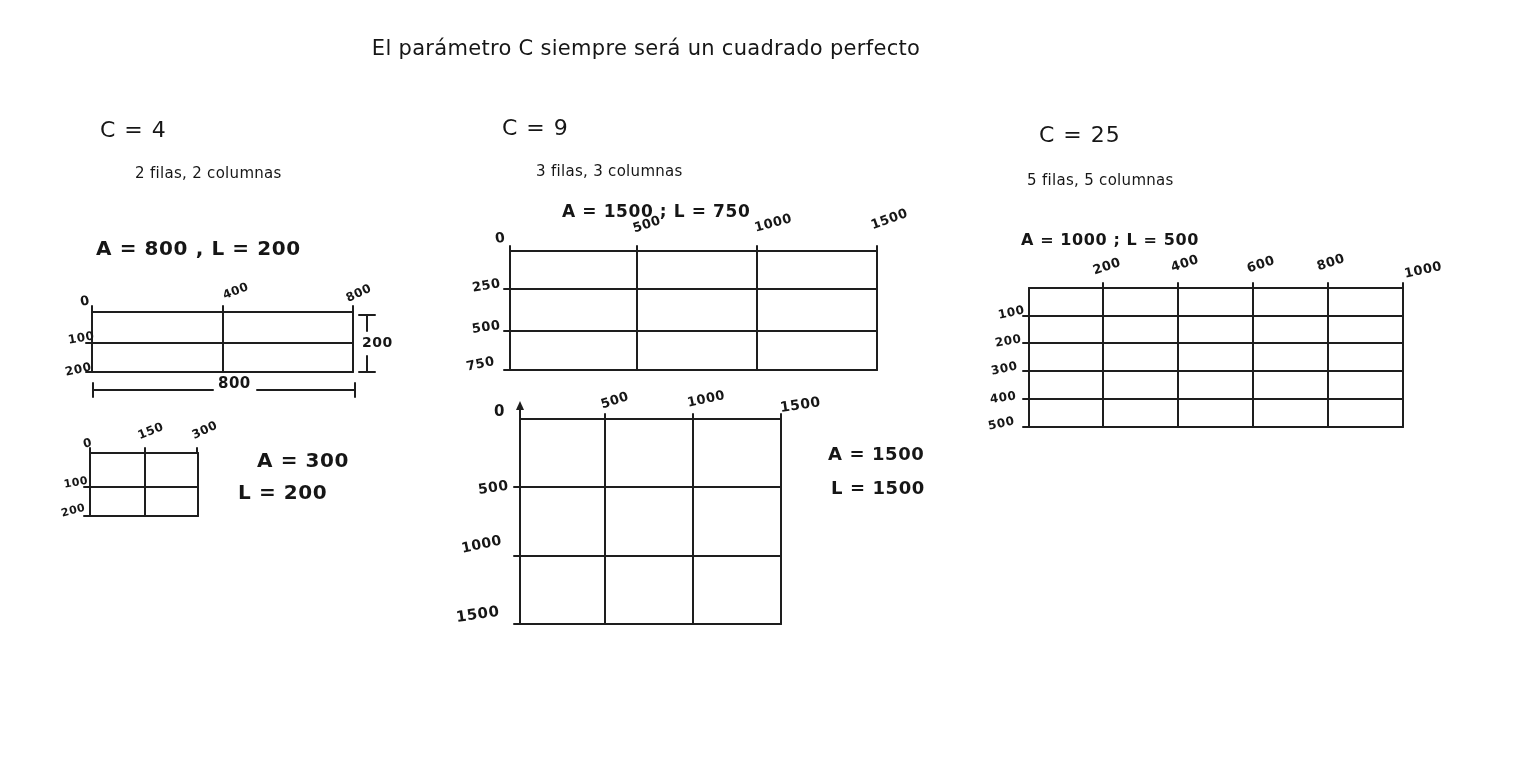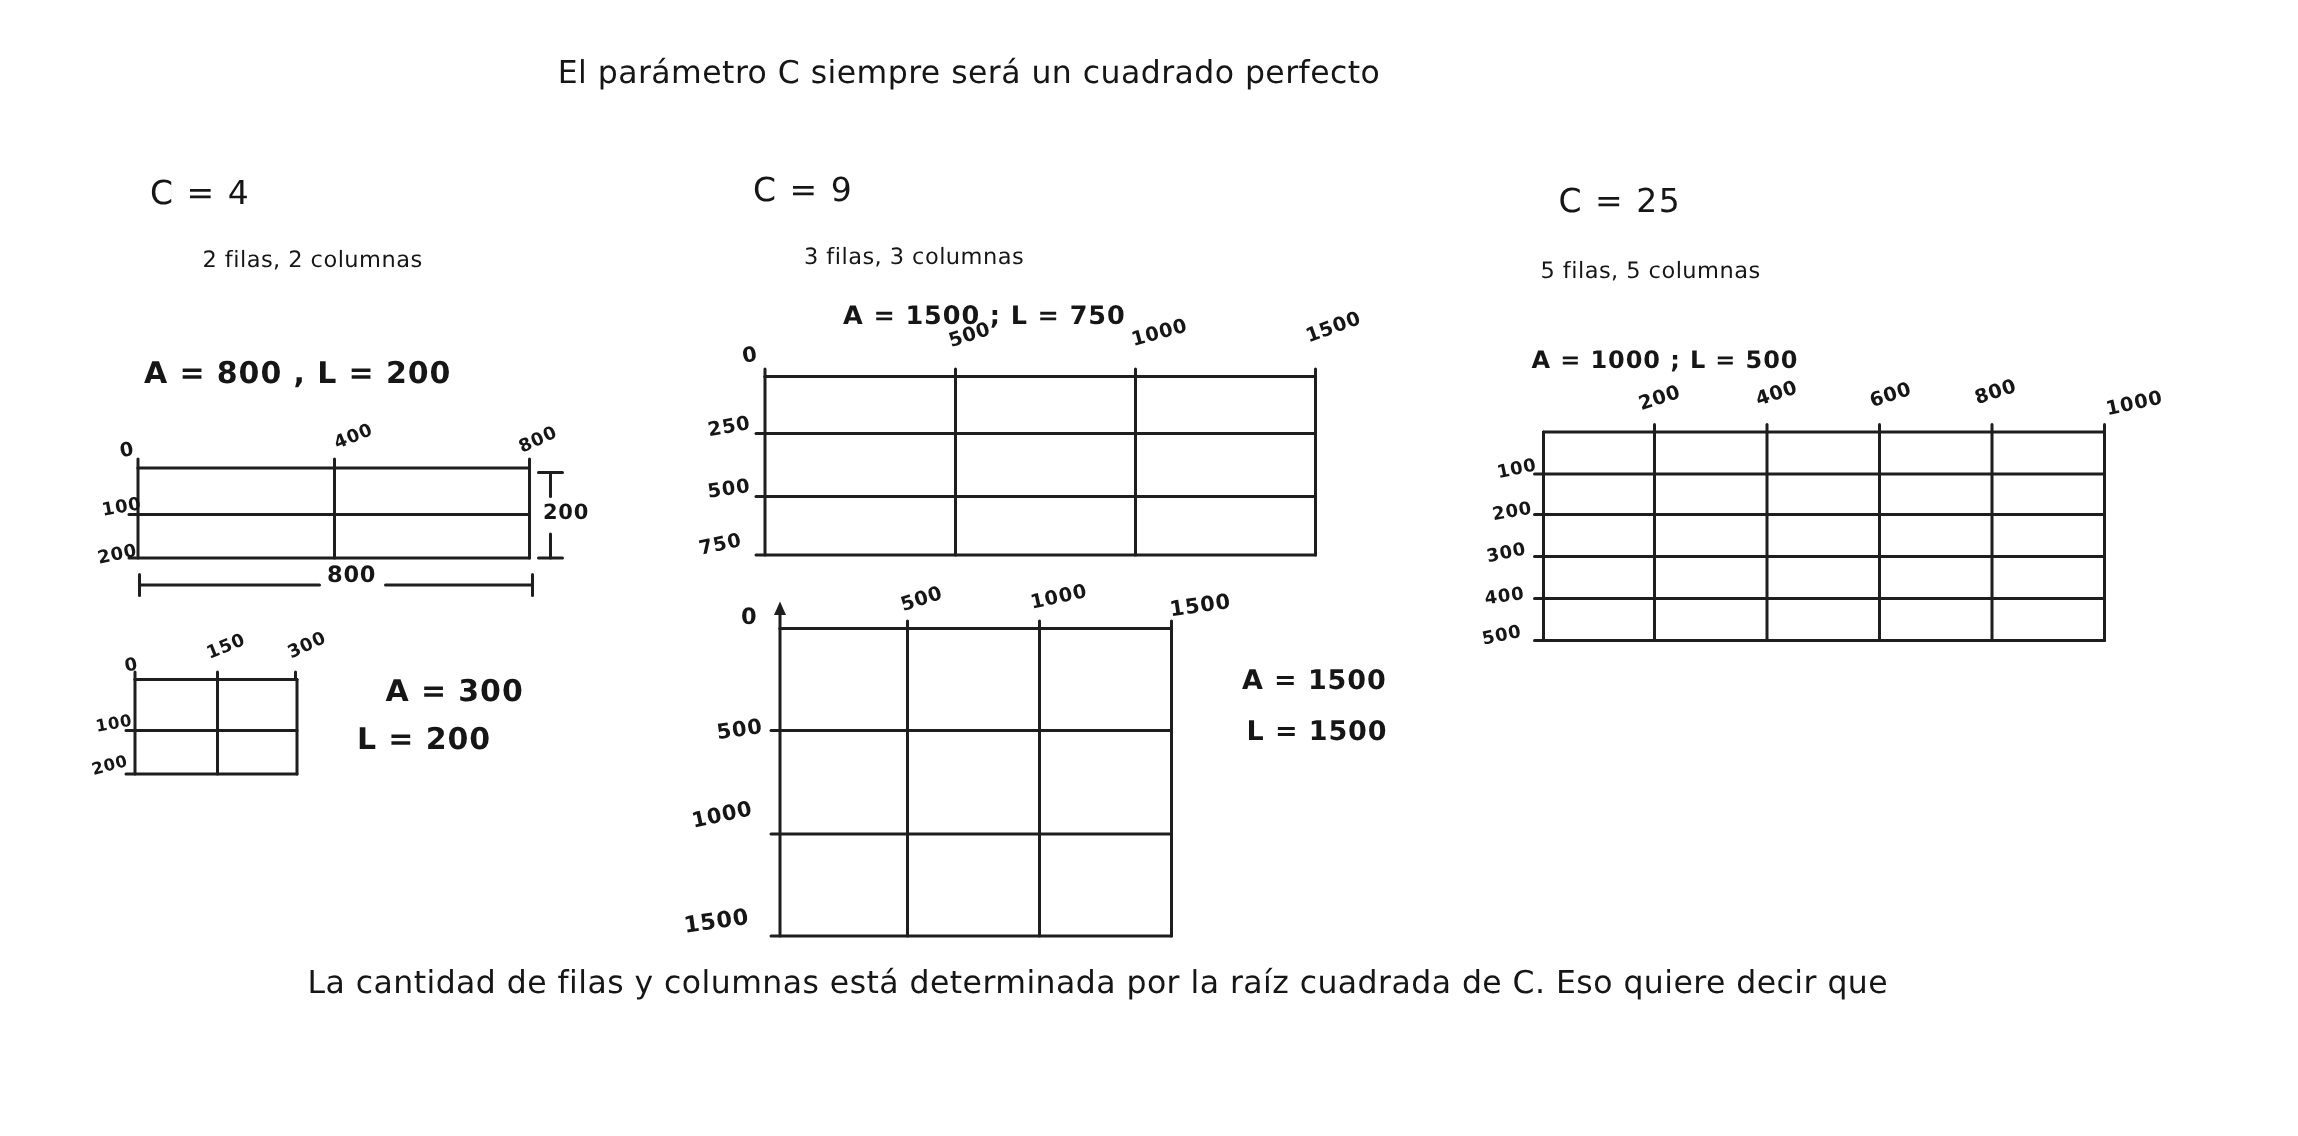--- a/index.html
+++ b/index.html
@@ -196,15 +196,14 @@
   <span class="lbl num" style="left:1169px; top:261px; font-size:13px; transform:rotate(-18deg);">400</span>
   <span class="lbl num" style="left:1245px; top:262px; font-size:13px; transform:rotate(-18deg);">600</span>
   <span class="lbl num" style="left:1315px; top:260px; font-size:13px; transform:rotate(-18deg);">800</span>
   <span class="lbl num" style="left:1403px; top:267px; font-size:13px; transform:rotate(-12deg);">1000</span>
   <span class="lbl num" style="left:997px; top:309px; font-size:12px; transform:rotate(-12deg);">100</span>
   <span class="lbl num" style="left:994px; top:337px; font-size:12px; transform:rotate(-10deg);">200</span>
   <span class="lbl num" style="left:990px; top:365px; font-size:12px; transform:rotate(-12deg);">300</span>
   <span class="lbl num" style="left:989px; top:393px; font-size:12px; transform:rotate(-8deg);">400</span>
   <span class="lbl num" style="left:987px; top:420px; font-size:12px; transform:rotate(-12deg);">500</span>
 
-  <div class="lbl hw" style="left:205px; top:645px; font-size:21px;">La cantidad de filas y columnas está determinada por la raíz cuadrada de C. Eso quiere decir que</div>
 
 </div>
 
 </body></html>

